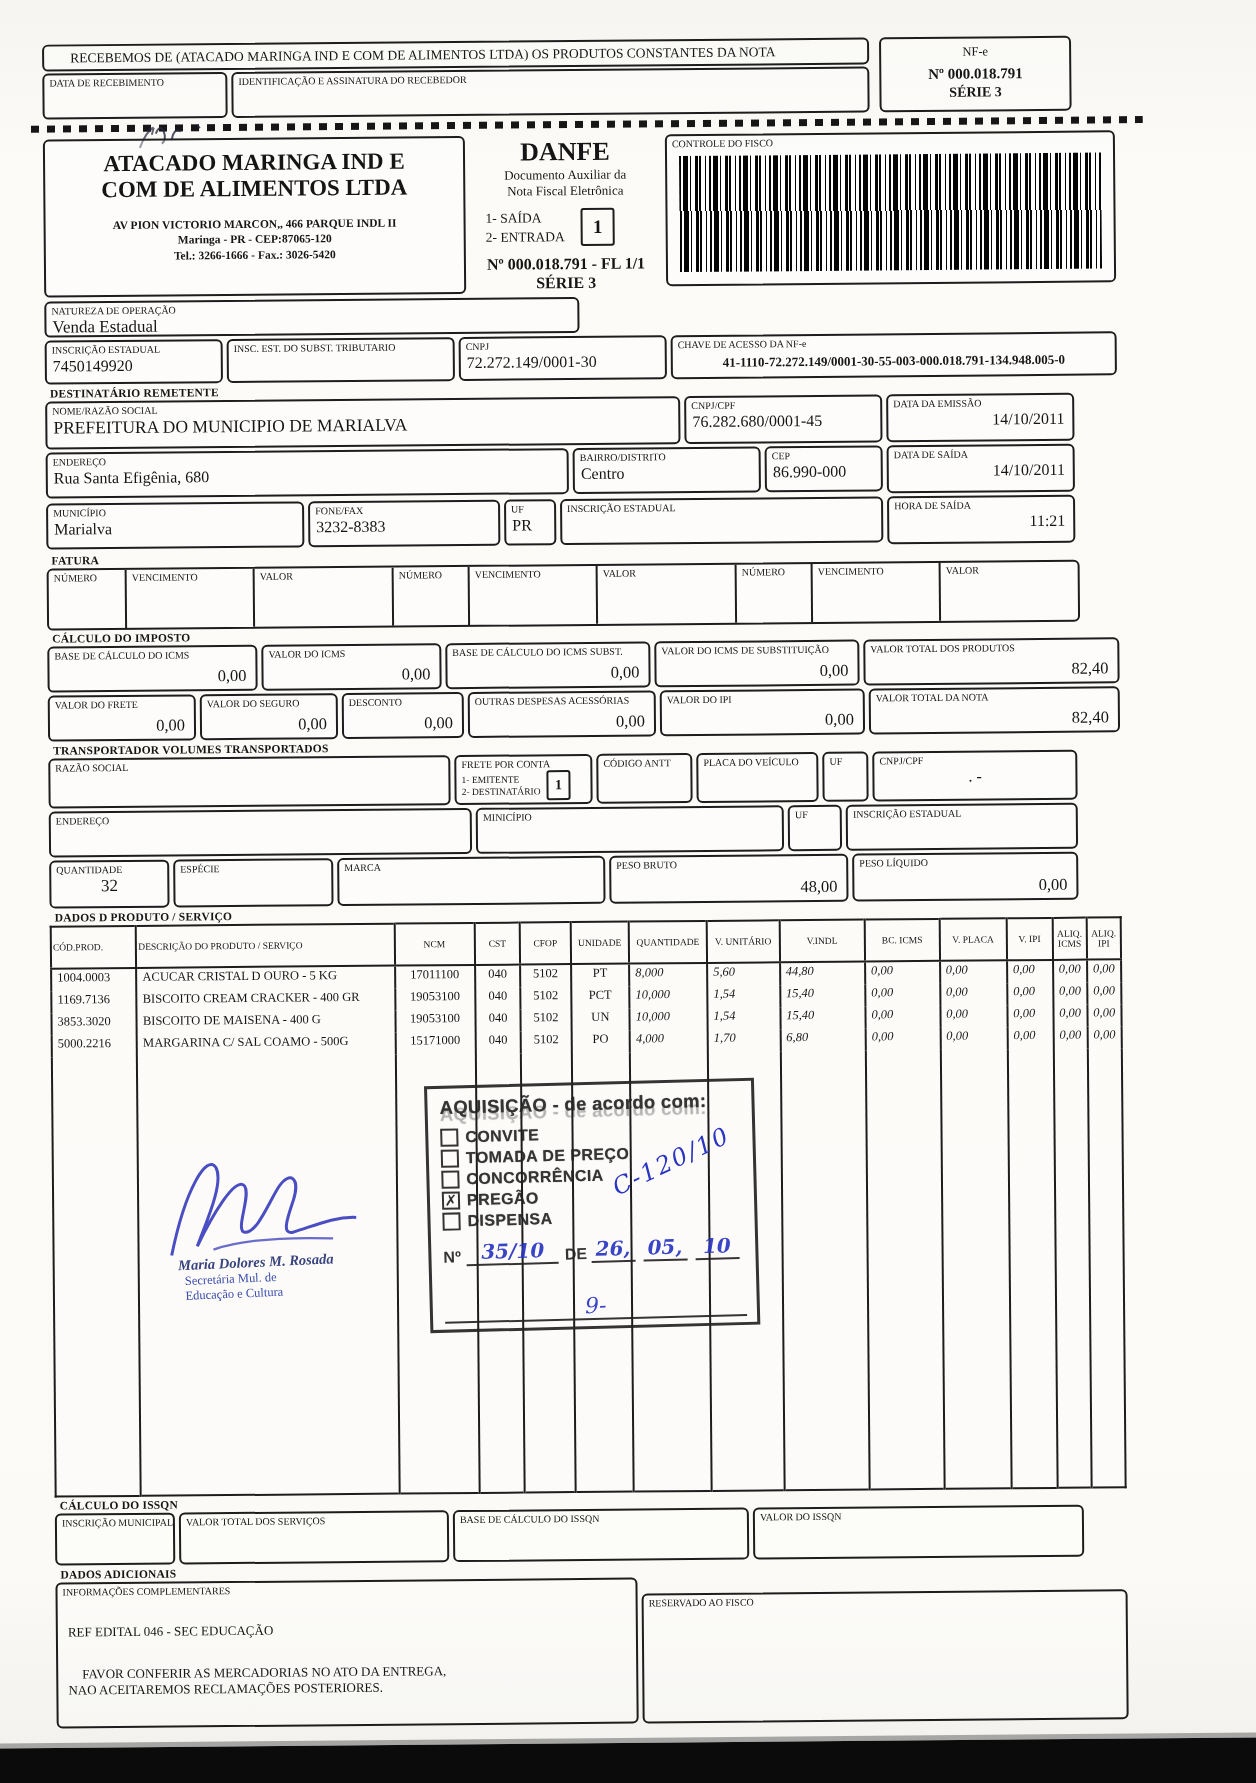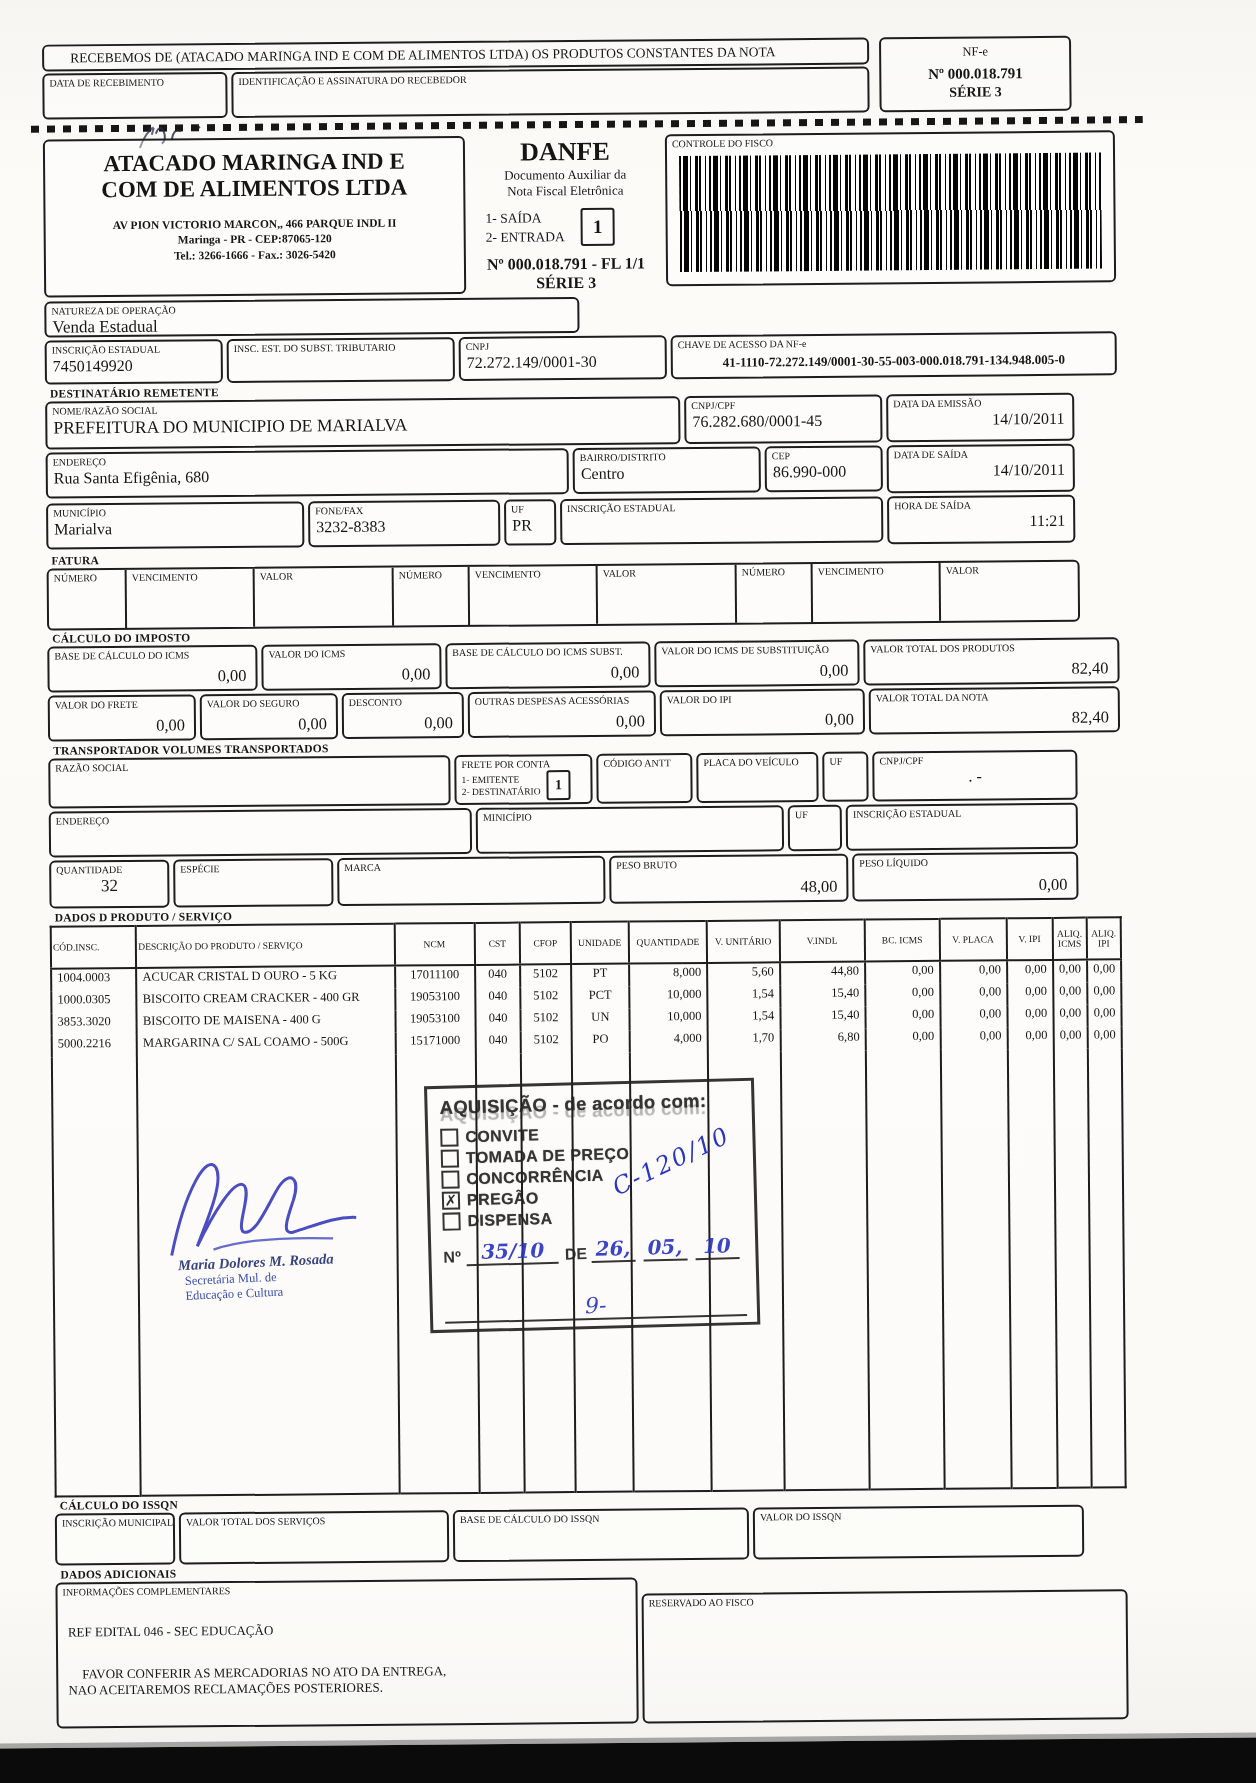--- a/index.html
+++ b/index.html
@@ -108,21 +108,21 @@
   .t-esp { width:160px; height:48px; }
   .t-marca { width:268px; height:48px; }
   .t-bruto { flex:1; height:48px; }
   .t-liq { width:226px; height:48px; }
 
   .prod-table { width:100%; border-collapse:collapse; border:2.5px solid #1d1d1d; table-layout:fixed; background:rgba(255,255,255,.3); }
   .prod-table th { border-left:2px solid #1d1d1d; border-bottom:2px solid #1d1d1d; font-size:9.5px; font-weight:normal;
     padding:3px 1px; height:34px; vertical-align:middle; text-align:center; white-space:pre-line; }
   .prod-table td { border-left:2px solid #1d1d1d; font-size:12.5px; padding:1px 5px; height:20px; vertical-align:top; }
   .prod-table th:first-child, .prod-table td:first-child { border-left:none; }
-  .prod-table .l { text-align:left; } .prod-table .c { text-align:center; } .prod-table .r { text-align:right; }
+  .prod-table .l { text-align:left; } .prod-table .c { text-align:center; } .prod-table .r { text-align:left;font-style:italic; }
   .prod-table tr.filler td { height:436px; }
 
   .i-im { width:120px; height:52px; }
   .i-serv { width:270px; height:52px; }
   .i-bc { width:296px; height:52px; }
   .i-val { flex:1; height:52px; }
   .issqn-row { width:96%; }
 
   .ad-row { align-items:flex-start; }
   .ad-info { width:582px; height:146px; }
@@ -468,21 +468,21 @@
           <col style="width:6.8%">
       <col style="width:8%">
           <col style="width:7%">
           <col style="width:6.3%">
           <col style="width:4.3%">
       <col style="width:3.2%">
           <col style="width:3.2%">
     </colgroup>
     <thead>
       <tr>
-        <th class="l">CÓD.INSC.</th>
+        <th class="l">CÓD.PROD.</th>
         <th class="l">DESCRIÇÃO DO PRODUTO / SERVIÇO</th>
         <th>NCM</th>
         <th>CST</th>
         <th>CFOP</th>
         <th>UNIDADE</th>
         <th>QUANTIDADE</th>
         <th>V. UNITÁRIO</th>
         <th>V.INDL</th>
         <th>BC. ICMS</th>
         <th>V. PLACA</th>
@@ -504,21 +504,21 @@
         <td class="r">8,000</td>
         <td class="r">5,60</td>
         <td class="r">44,80</td>
         <td class="r">0,00</td>
         <td class="r">0,00</td>
         <td class="r">0,00</td>
         <td class="r">0,00</td>
         <td class="r">0,00</td>
       </tr>
       <tr>
-        <td class="l">1000.0305</td>
+        <td class="l">1169.7136</td>
         <td class="l">BISCOITO CREAM CRACKER - 400 GR</td>
         <td class="c">19053100</td>
         <td class="c">040</td>
         <td class="c">5102</td>
         <td class="c">PCT</td>
         <td class="r">10,000</td>
         <td class="r">1,54</td>
         <td class="r">15,40</td>
         <td class="r">0,00</td>
         <td class="r">0,00</td>

